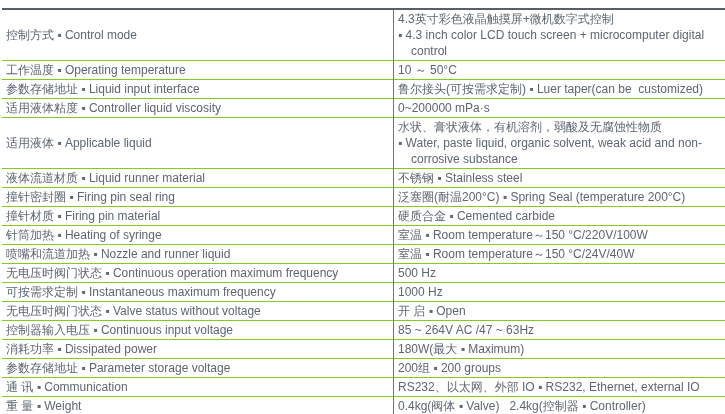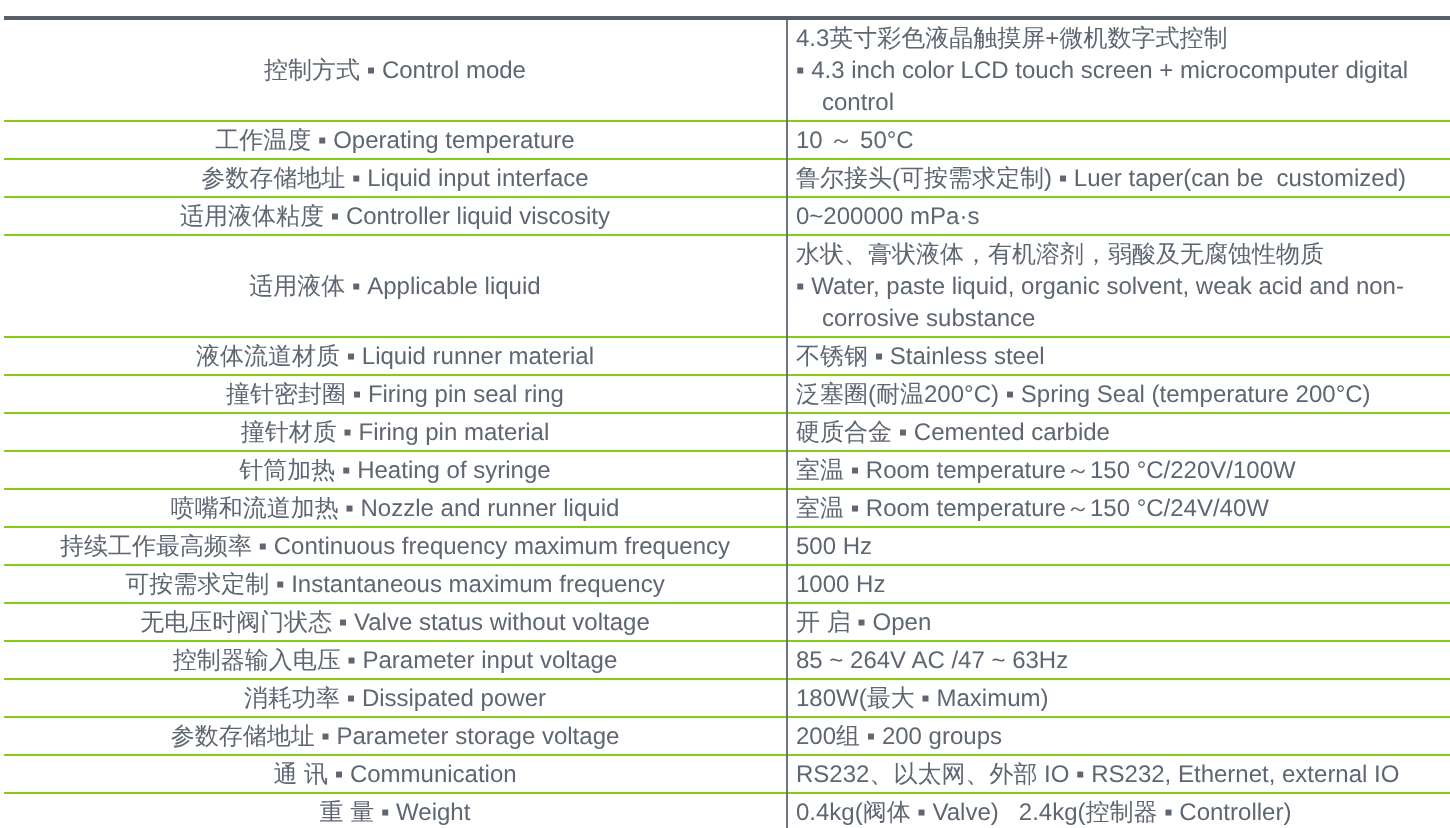--- a/index.html
+++ b/index.html
@@ -26,21 +26,20 @@
     vertical-align: middle;
     padding: 1px 4px;
     border-top: 1px solid #84cc16;
     overflow: hidden;
   }
   table.spec tr:first-child td { border-top: none; }
   td.label-cell {
     width: 383px;
     border-right: 1px solid #6e737d;
     padding-left: 5px;
-    text-align: center;
   }
   td.value-cell {
     width: 338px;
     padding-left: 7px;
   }
   .value-line {
     white-space: pre-wrap;
   }
   .value-line.hang {
     padding-left: 13px;
@@ -108,39 +107,39 @@
           <div class="value-line">室温 ▪ Room temperature～150 °C/220V/100W</div>
         </td>
       </tr>
       <tr>
         <td class="label-cell">喷嘴和流道加热 ▪ Nozzle and runner liquid</td>
         <td class="value-cell">
           <div class="value-line">室温 ▪ Room temperature～150 °C/24V/40W</div>
         </td>
       </tr>
       <tr>
-        <td class="label-cell">持续工作最高频率 ▪ Continuous frequency maximum frequency</td>
+        <td class="label-cell">无电压时阀门状态 ▪ Continuous operation maximum frequency</td>
         <td class="value-cell">
           <div class="value-line">500 Hz</div>
         </td>
       </tr>
       <tr>
         <td class="label-cell">可按需求定制 ▪ Instantaneous maximum frequency</td>
         <td class="value-cell">
           <div class="value-line">1000 Hz</div>
         </td>
       </tr>
       <tr>
         <td class="label-cell">无电压时阀门状态 ▪ Valve status without voltage</td>
         <td class="value-cell">
           <div class="value-line">开 启 ▪ Open</div>
         </td>
       </tr>
       <tr>
-        <td class="label-cell">控制器输入电压 ▪ Parameter input voltage</td>
+        <td class="label-cell">控制器输入电压 ▪ Continuous input voltage</td>
         <td class="value-cell">
           <div class="value-line">85 ~ 264V AC /47 ~ 63Hz</div>
         </td>
       </tr>
       <tr>
         <td class="label-cell">消耗功率 ▪ Dissipated power</td>
         <td class="value-cell">
           <div class="value-line">180W(最大 ▪ Maximum)</div>
         </td>
       </tr>

